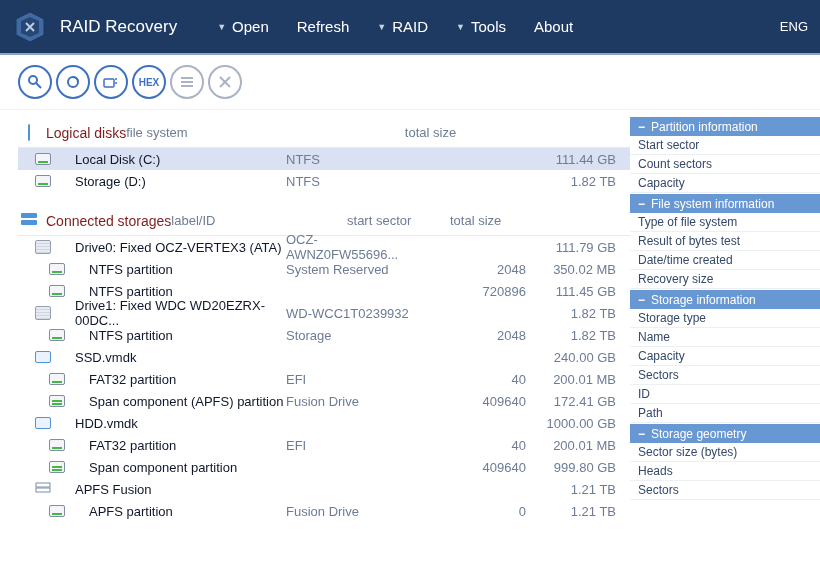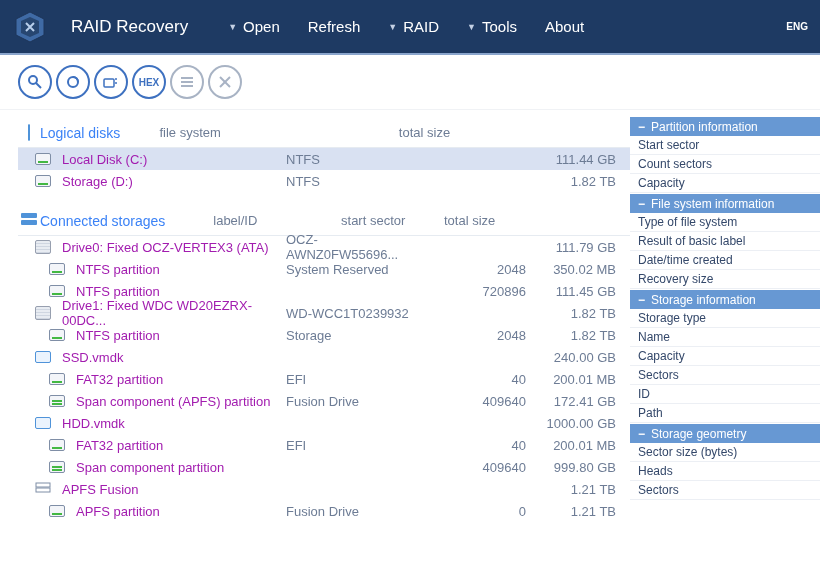--- a/index.html
+++ b/index.html
@@ -1,53 +1,53 @@
 <!DOCTYPE html>
 <html><head>
 <meta charset="utf-8">
 <style>
   * { box-sizing: border-box; margin: 0; padding: 0; }
   body { font-family: "Segoe UI", Tahoma, sans-serif; font-size: 13px; color: #35486a; background: #fff; width: 820px; }
   
   
   .header { background: #1e3a63; color: #fff; height: 53px; display: flex; align-items: center; padding: 0 12px; font-size: 15px; }
-  .logo-wrap { display: flex; align-items: center; gap: 23px; margin-right: 40px; }
+  .logo-wrap { display: flex; align-items: center; gap: 12px; margin-right: 40px; }
   .logo-icon { width: 36px; height: 36px; }
   .logo-text { font-size: 17px; }
   .menu { display: flex; gap: 28px; align-items: center; }
   .menu-item { display: flex; align-items: center; gap: 6px; cursor: pointer; }
   .caret { font-size: 9px; color: #c4d0e4; }
-  .lang { margin-left: auto; font-size: 10px; font-weight: bold; }
+  .lang { margin-left: auto; font-size: 13px; }
   
   .sep { height: 2px; background: #8aa5cc; }
   
   
   .toolbar { height: 55px; display: flex; align-items: center; padding: 0 18px; gap: 4px; border-bottom: 1px solid #f0f2f5; }
   .tool-btn { width: 34px; height: 34px; border: 2px solid #3e71c0; border-radius: 50%; display: flex; align-items: center; justify-content: center; color: #3e71c0; font-weight: bold; font-size: 12px; cursor: pointer; }
   .tool-btn.muted { border-color: #a8b3c4; color: #a8b3c4; }
   
   
   .main { display: flex; }
   .left { flex: 1; padding: 8px 0 8px 18px; }
   .right { width: 190px; padding-top: 6px; }
   
   
   .sechead { display: flex; align-items: center; height: 30px; padding-right: 14px; color: #6d7c95; border-bottom: 1px solid #e6ebf1; }
   .sechead .ico { width: 22px; text-align: center; }
-  .sechead .title { font-size: 14px; color: #3b82f6; }
-  .col-fs { width: 140px; text-align: center; }
+  .sechead .title { font-size: 14px; color: #7f1d1d; margin-left: 6px; }
+  .col-fs { width: 140px; text-align: left; }
   .col-ss { width: 100px; text-align: right; }
   .col-ts { width: 90px; text-align: right; }
   
   
   .row { display: flex; align-items: center; height: 22px; padding-right: 14px; }
   .row.sel { background: #d9e1f2; }
   .row .ind { display: flex; align-items: center; }
   .row .ind .ico { width: 22px; display: flex; justify-content: center; }
-  .row .name { color: #a21caf; flex: 1; margin-left: 8px; }
+  .row .name { color: #0f172a; flex: 1; margin-left: 21px; }
   .row .fs, .row .ss, .row .ts { color: #6d7c95; }
   .row .fs { width: 140px; }
   .row .ss { width: 100px; text-align: right; }
   .row .ts { width: 90px; text-align: right; }
   
   
   .disk-ico { width: 16px; height: 12px; border: 1px solid #7f8ea6; border-radius: 2px; background: #f3f5f9; position: relative; }
   .disk-ico::after { content:""; position:absolute; left:2px; right:2px; bottom:1px; height:2px; background:#43b843; }
   .disk-ico.two::before { content:""; position:absolute; left:2px; right:2px; bottom:4px; height:2px; background:#43b843;}
   .drive-ico { width:16px; height:14px; border:1px solid #979faf; border-radius:2px; background: repeating-linear-gradient(#e8ecf2,#e8ecf2 2px,#cfd6e1 2px,#cfd6e1 3px); }
@@ -338,21 +338,21 @@
         <span>Partition information</span>
       </div>
       <div class="panel-item">Start sector</div>
       <div class="panel-item">Count sectors</div>
       <div class="panel-item">Capacity</div>
       <div class="panel-head">
         <span class="pm">−</span>
         <span>File system information</span>
       </div>
       <div class="panel-item">Type of file system</div>
-      <div class="panel-item">Result of basic label</div>
+      <div class="panel-item">Result of bytes test</div>
       <div class="panel-item">Date/time created</div>
       <div class="panel-item">Recovery size</div>
       <div class="panel-head">
         <span class="pm">−</span>
         <span>Storage information</span>
       </div>
       <div class="panel-item">Storage type</div>
       <div class="panel-item">Name</div>
       <div class="panel-item">Capacity</div>
       <div class="panel-item">Sectors</div>

